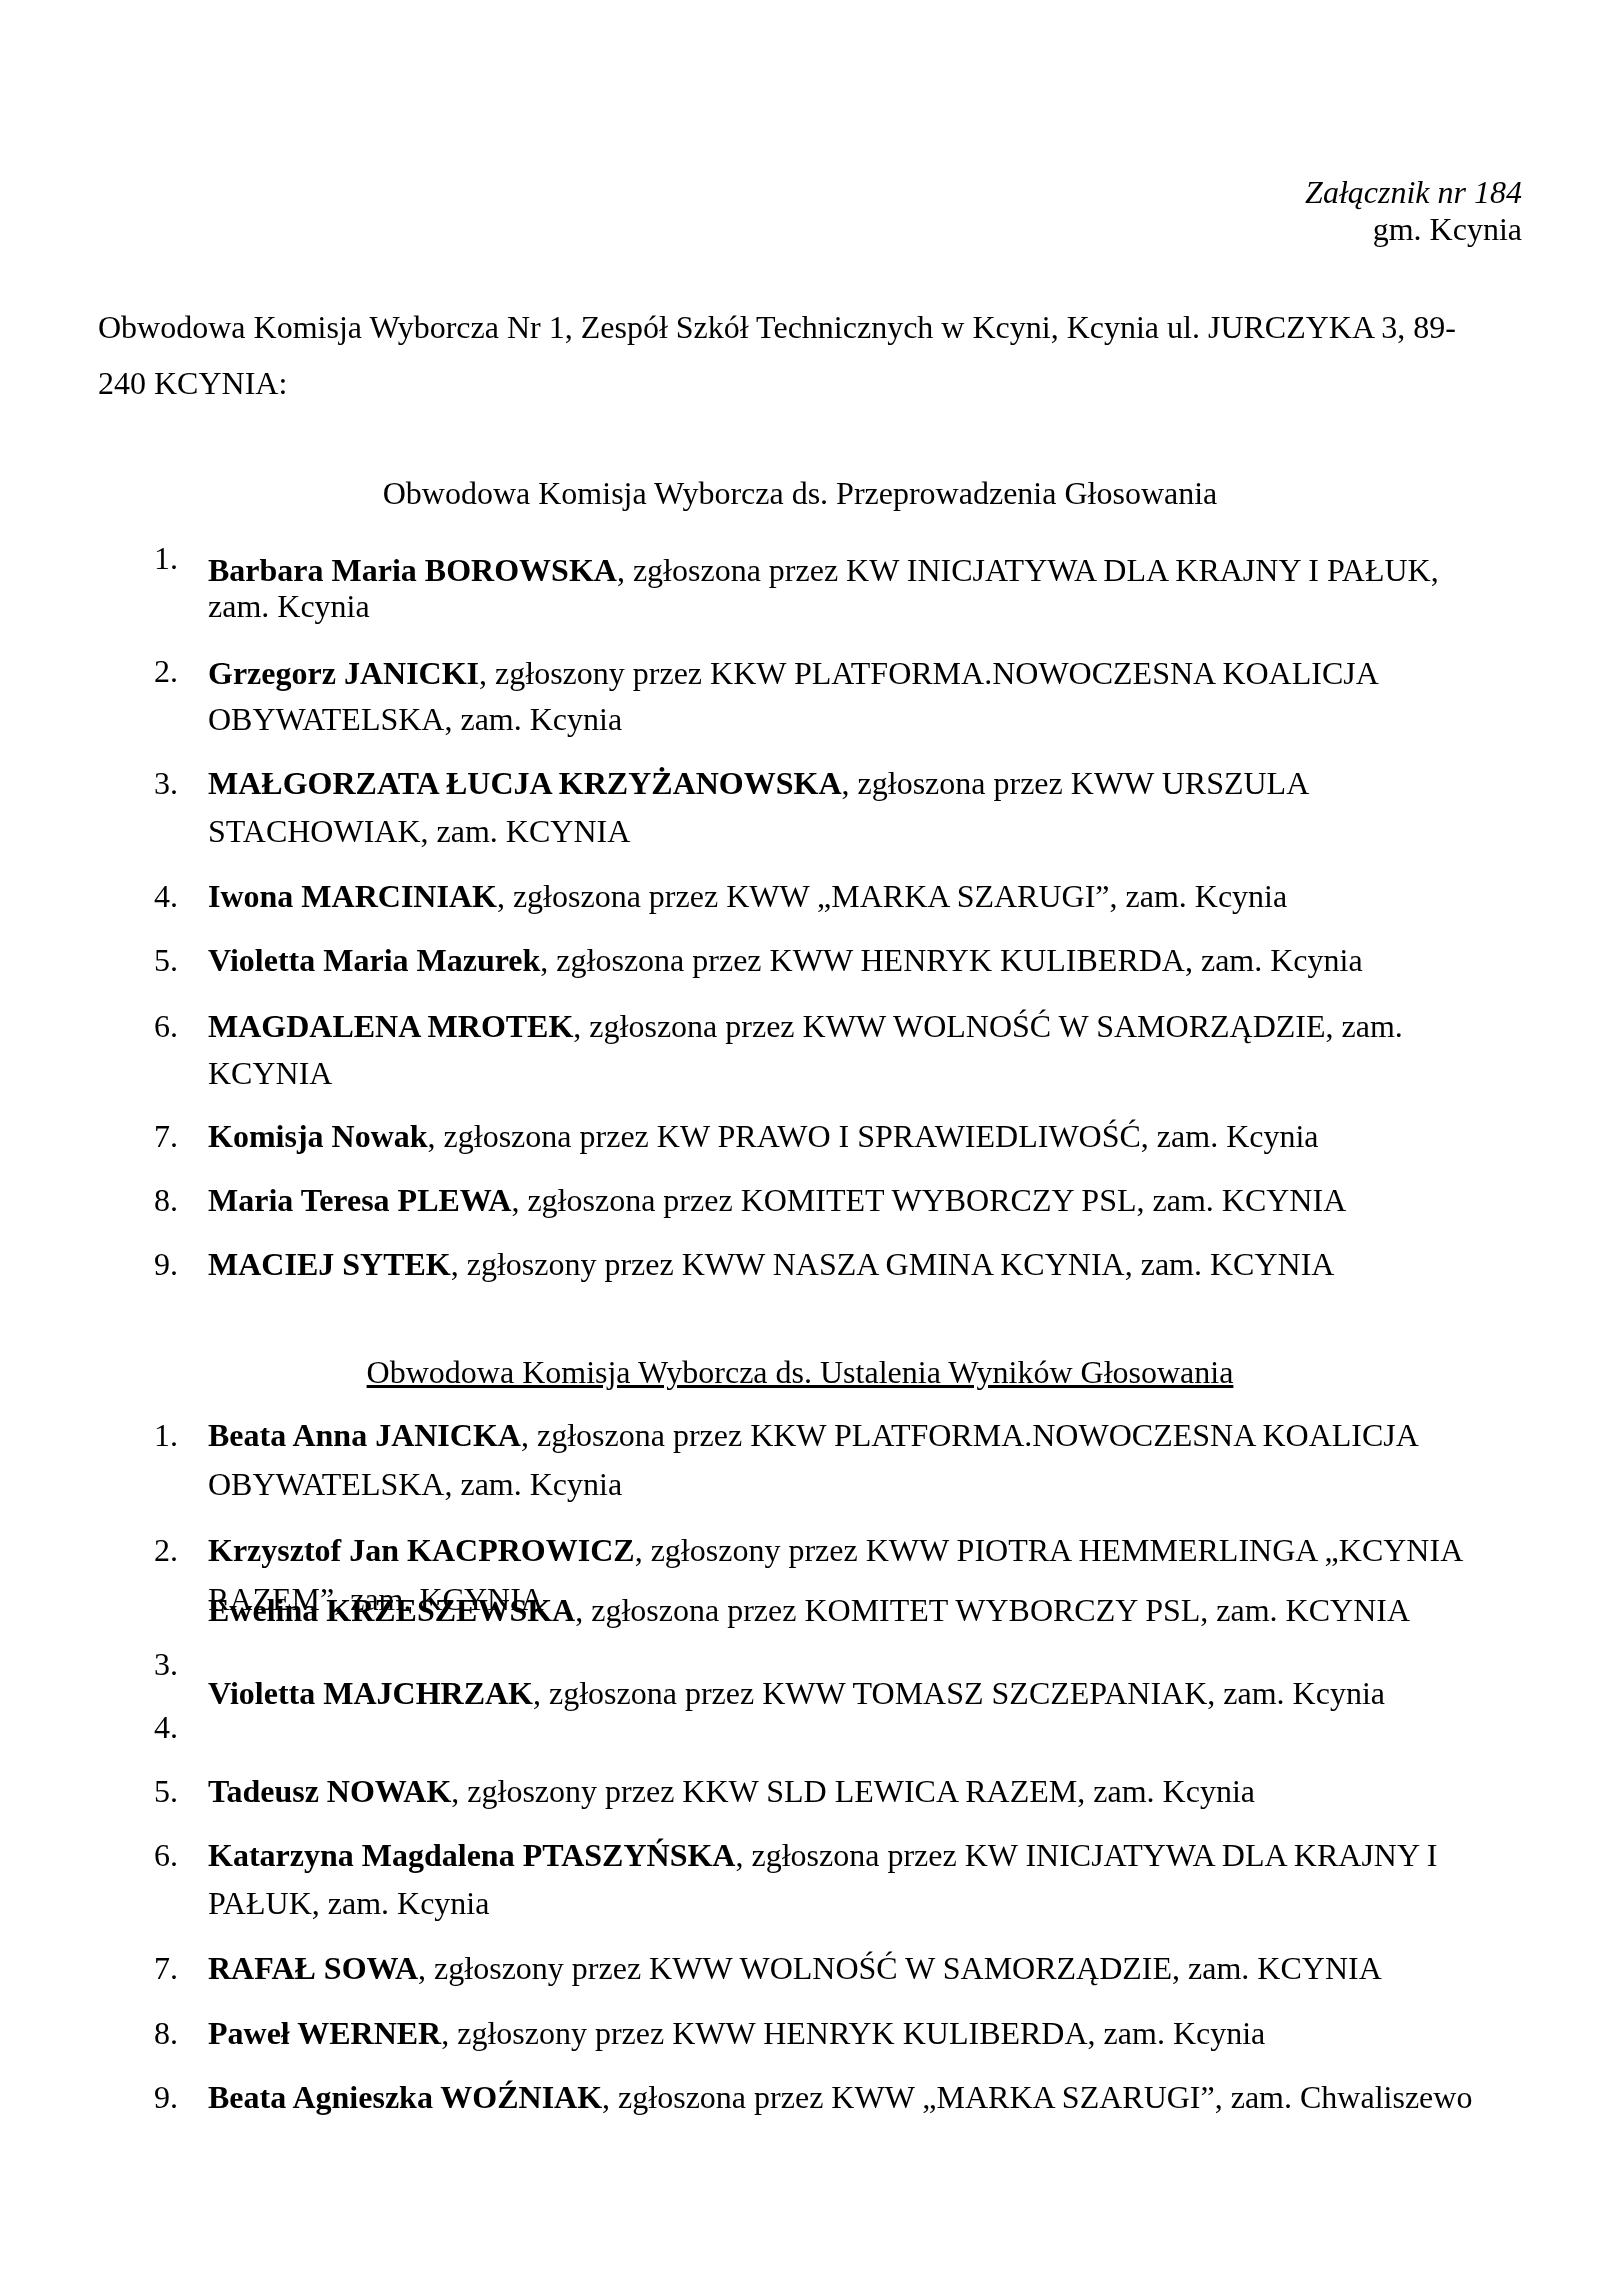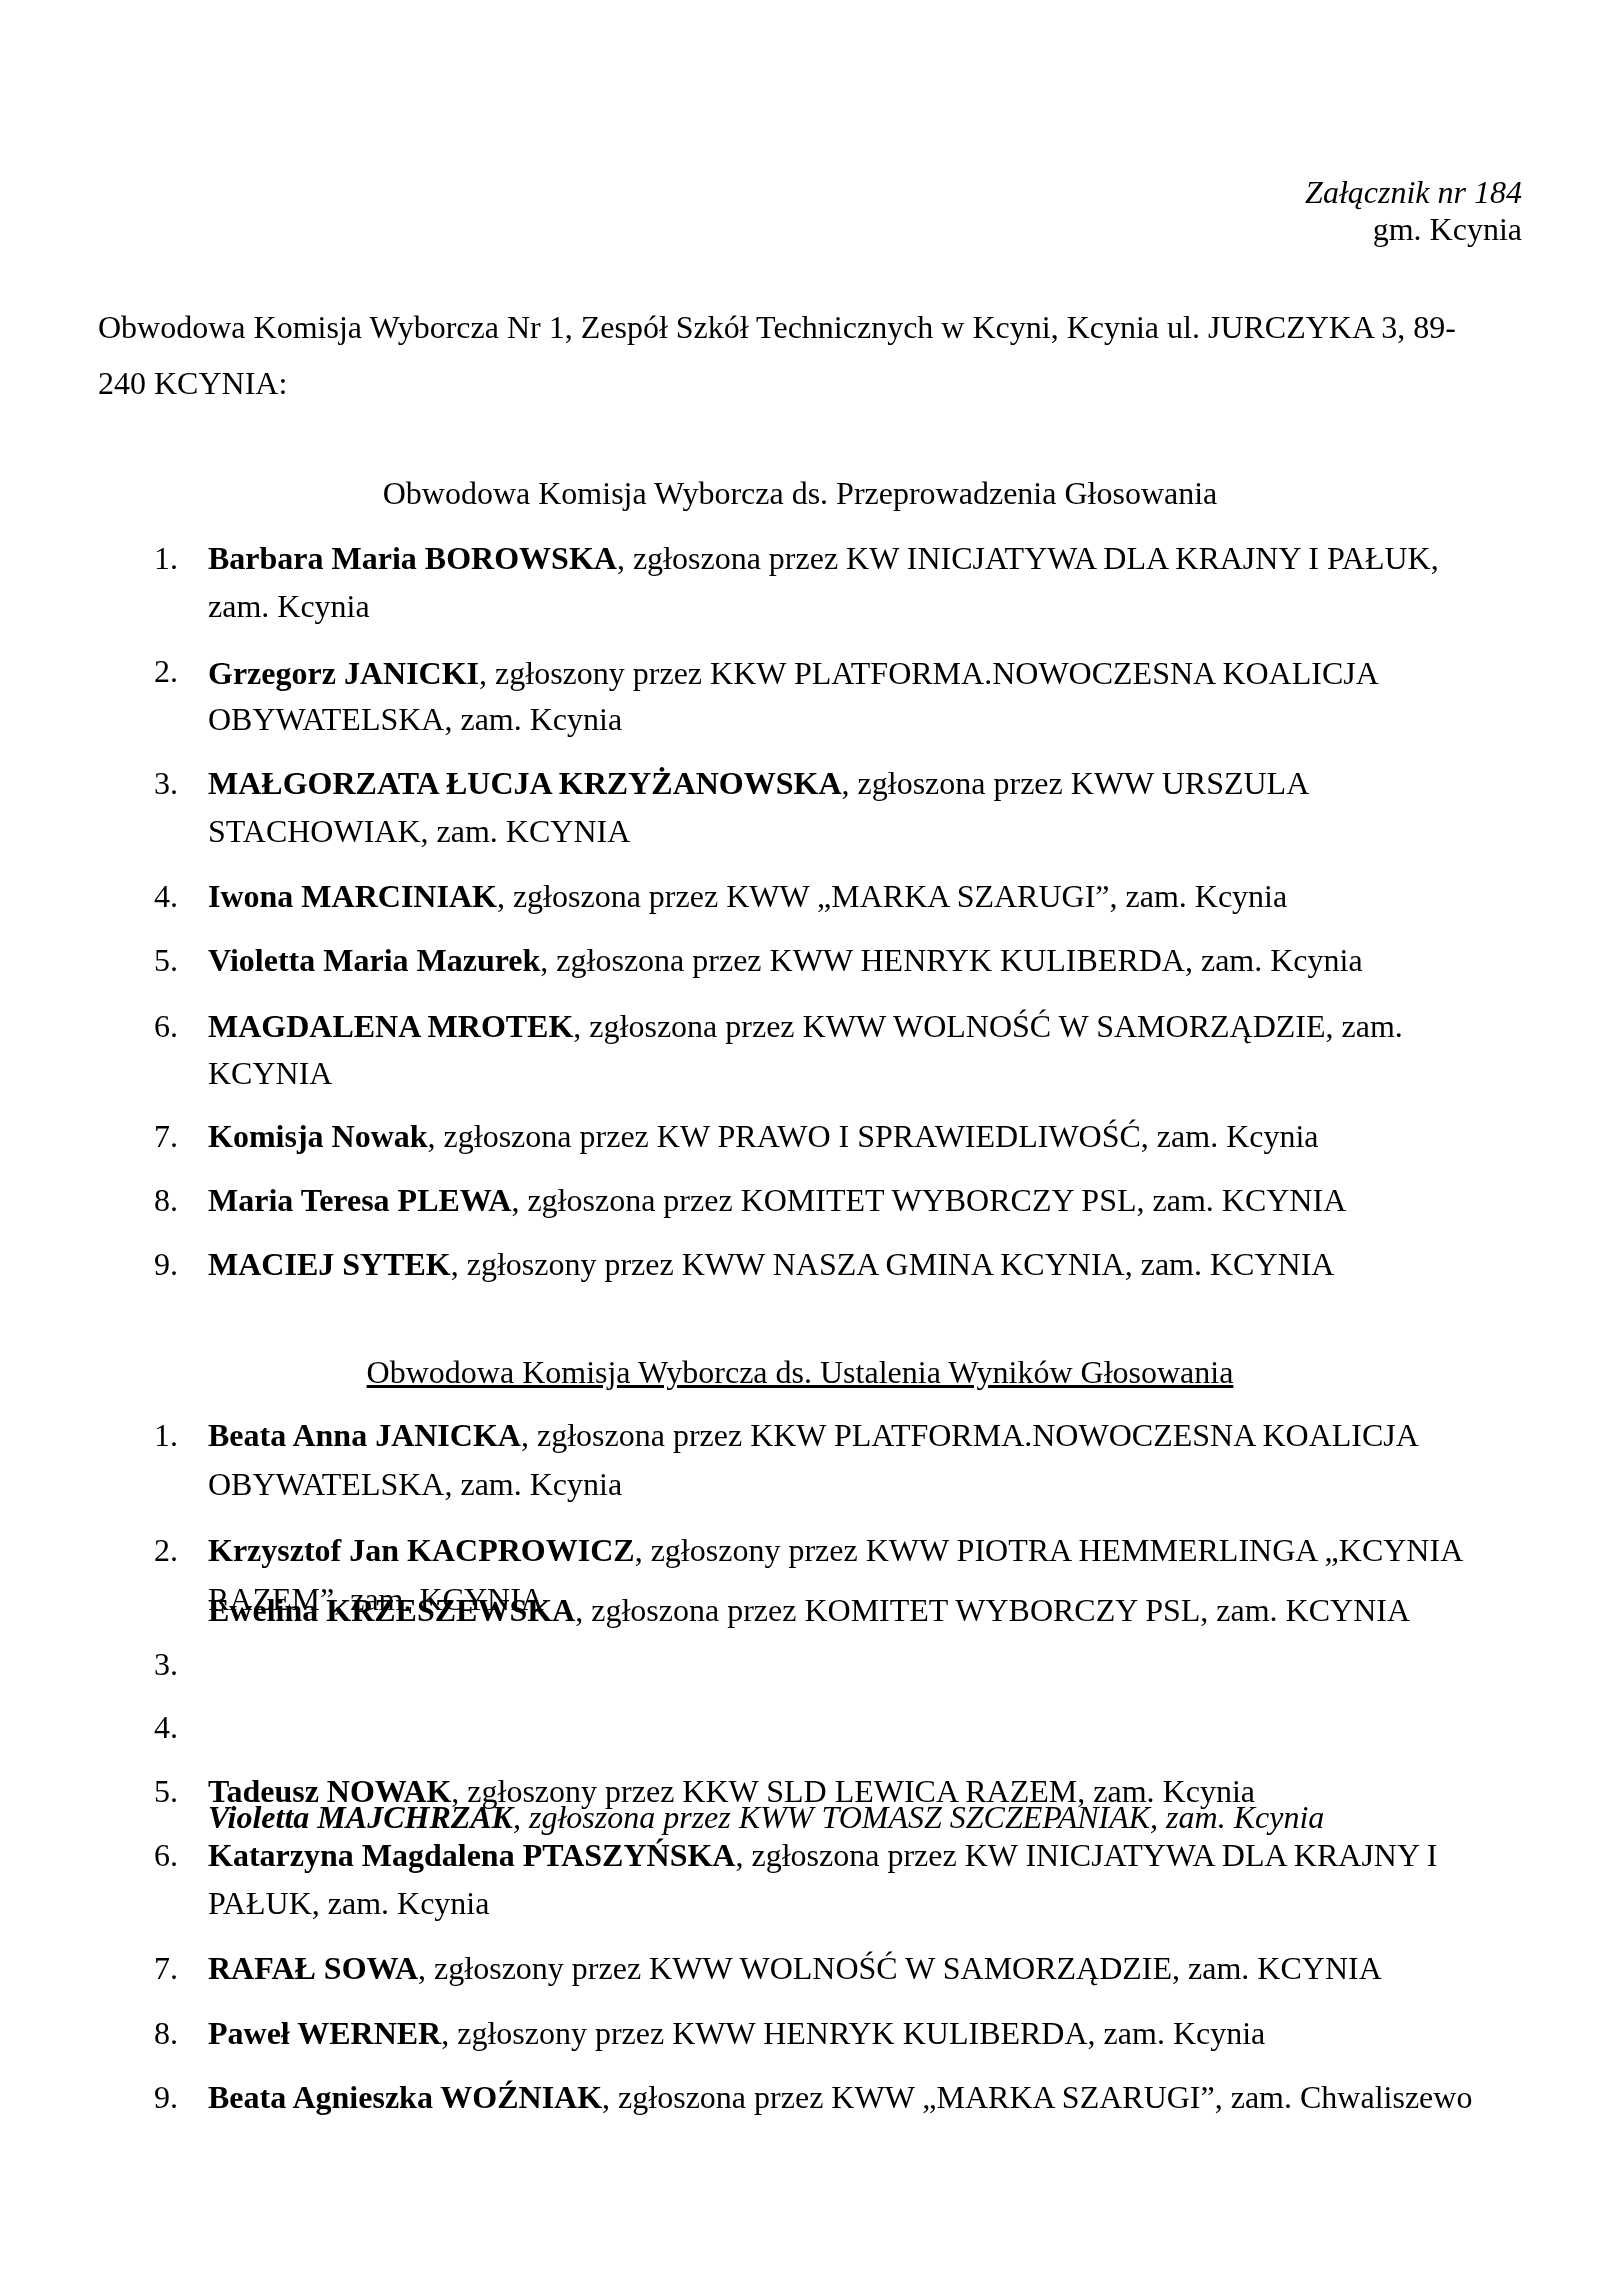--- a/index.html
+++ b/index.html
@@ -20,21 +20,21 @@
 <div class="ln right" style="top:213px;">gm. Kcynia</div>
 
 <div class="ln intro" style="top:311px;">Obwodowa Komisja Wyborcza Nr 1, Zespół Szkół Technicznych w Kcyni, Kcynia ul. JURCZYKA 3, 89-</div>
 <div class="ln intro" style="top:367px;">240 KCYNIA:</div>
 
 <div class="ln center" style="top:477px;">Obwodowa Komisja Wyborcza ds. Przeprowadzenia Głosowania</div>
 
 <div>
 
   <div class="ln num" style="top:542px;">1.</div>
-  <div class="ln txt" style="top:542px;"><b>Barbara Maria BOROWSKA</b><span>, zgłoszona przez KW INICJATYWA DLA KRAJNY I PAŁUK,</span></div>
+  <div class="ln txt" style="top:554px;"><b>Barbara Maria BOROWSKA</b><span>, zgłoszona przez KW INICJATYWA DLA KRAJNY I PAŁUK,</span></div>
   <div class="ln txt" style="top:590px;">zam. Kcynia</div>
 
   <div class="ln num" style="top:655px;">2.</div>
   <div class="ln txt" style="top:657px;"><b>Grzegorz JANICKI</b><span>, zgłoszony przez KKW PLATFORMA.NOWOCZESNA KOALICJA</span></div>
   <div class="ln txt" style="top:703px;">OBYWATELSKA, zam. Kcynia</div>
 
   <div class="ln num" style="top:767px;">3.</div>
   <div class="ln txt" style="top:767px;"><b>MAŁGORZATA ŁUCJA KRZYŻANOWSKA</b><span>, zgłoszona przez KWW URSZULA</span></div>
   <div class="ln txt" style="top:815px;">STACHOWIAK, zam. KCYNIA</div>
 
@@ -67,21 +67,21 @@
   <div class="ln txt" style="top:1468px;">OBYWATELSKA, zam. Kcynia</div>
 
   <div class="ln num" style="top:1534px;">2.</div>
   <div class="ln txt" style="top:1534px;"><b>Krzysztof Jan KACPROWICZ</b><span>, zgłoszony przez KWW PIOTRA HEMMERLINGA „KCYNIA</span></div>
   <div class="ln txt" style="top:1583px;">RAZEM”, zam. KCYNIA</div>
 
   <div class="ln num" style="top:1648px;">3.</div>
   <div class="ln txt" style="top:1594px;"><b>Ewelina KRZESZEWSKA</b><span>, zgłoszona przez KOMITET WYBORCZY PSL, zam. KCYNIA</span></div>
 
   <div class="ln num" style="top:1711px;">4.</div>
-  <div class="ln txt" style="top:1801px;font-style:italic;"><b>Violetta MAJCHRZAK</b><span>, zgłoszona przez KWW TOMASZ SZCZEPANIAK, zam. Kcynia</span></div>
+  <div class="ln txt" style="top:1677px;"><b>Violetta MAJCHRZAK</b><span>, zgłoszona przez KWW TOMASZ SZCZEPANIAK, zam. Kcynia</span></div>
 
   <div class="ln num" style="top:1775px;">5.</div>
   <div class="ln txt" style="top:1775px;"><b>Tadeusz NOWAK</b><span>, zgłoszony przez KKW SLD LEWICA RAZEM, zam. Kcynia</span></div>
 
   <div class="ln num" style="top:1839px;">6.</div>
   <div class="ln txt" style="top:1839px;"><b>Katarzyna Magdalena PTASZYŃSKA</b><span>, zgłoszona przez KW INICJATYWA DLA KRAJNY I</span></div>
   <div class="ln txt" style="top:1887px;text-align:center;">PAŁUK, zam. Kcynia</div>
 
   <div class="ln num" style="top:1952px;">7.</div>
   <div class="ln txt" style="top:1952px;"><b>RAFAŁ SOWA</b><span>, zgłoszony przez KWW WOLNOŚĆ W SAMORZĄDZIE, zam. KCYNIA</span></div>

